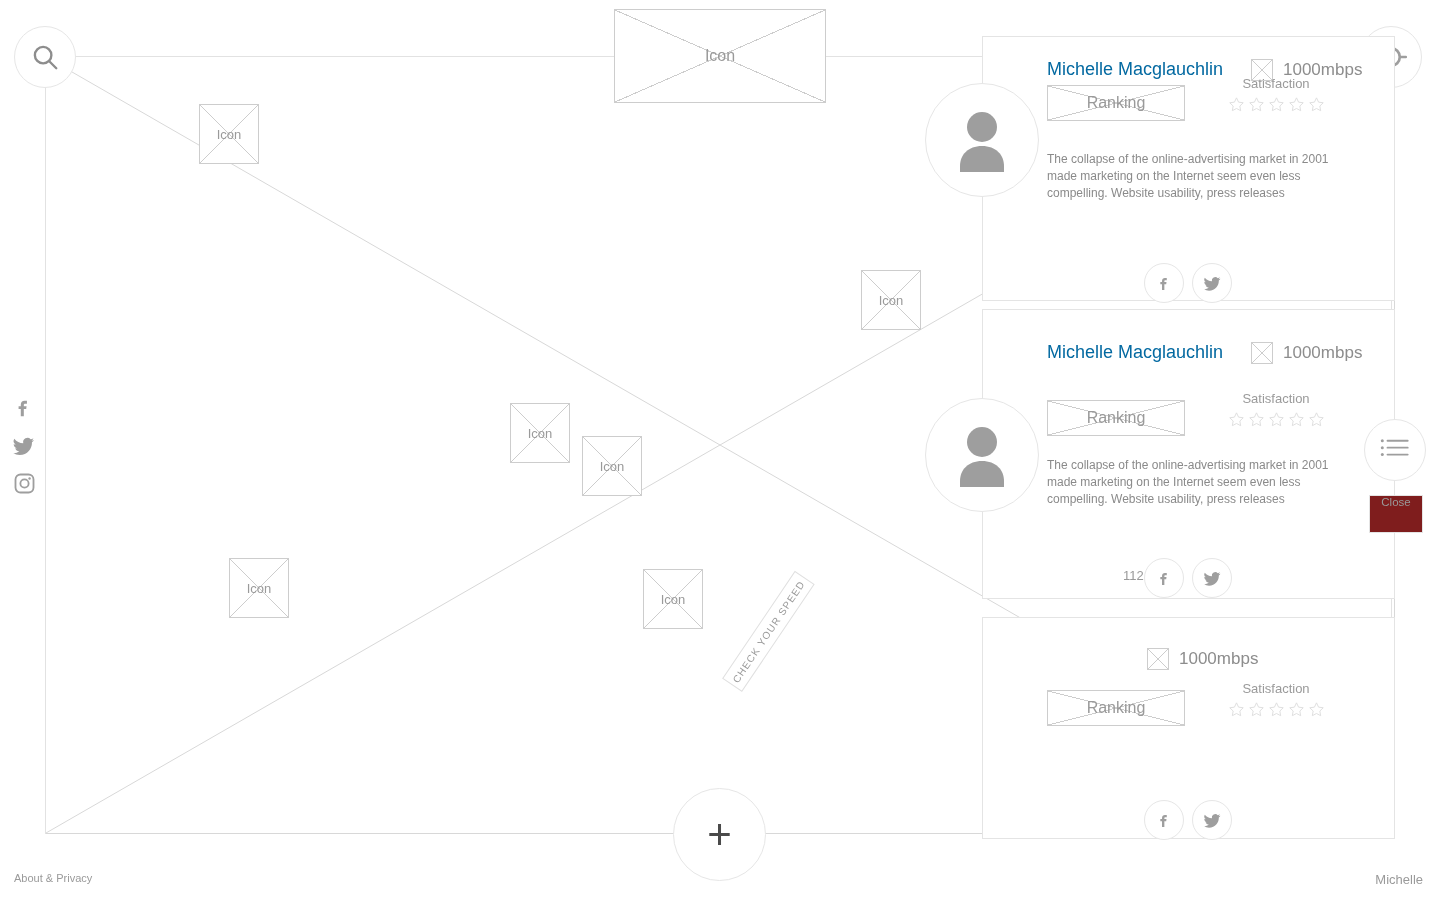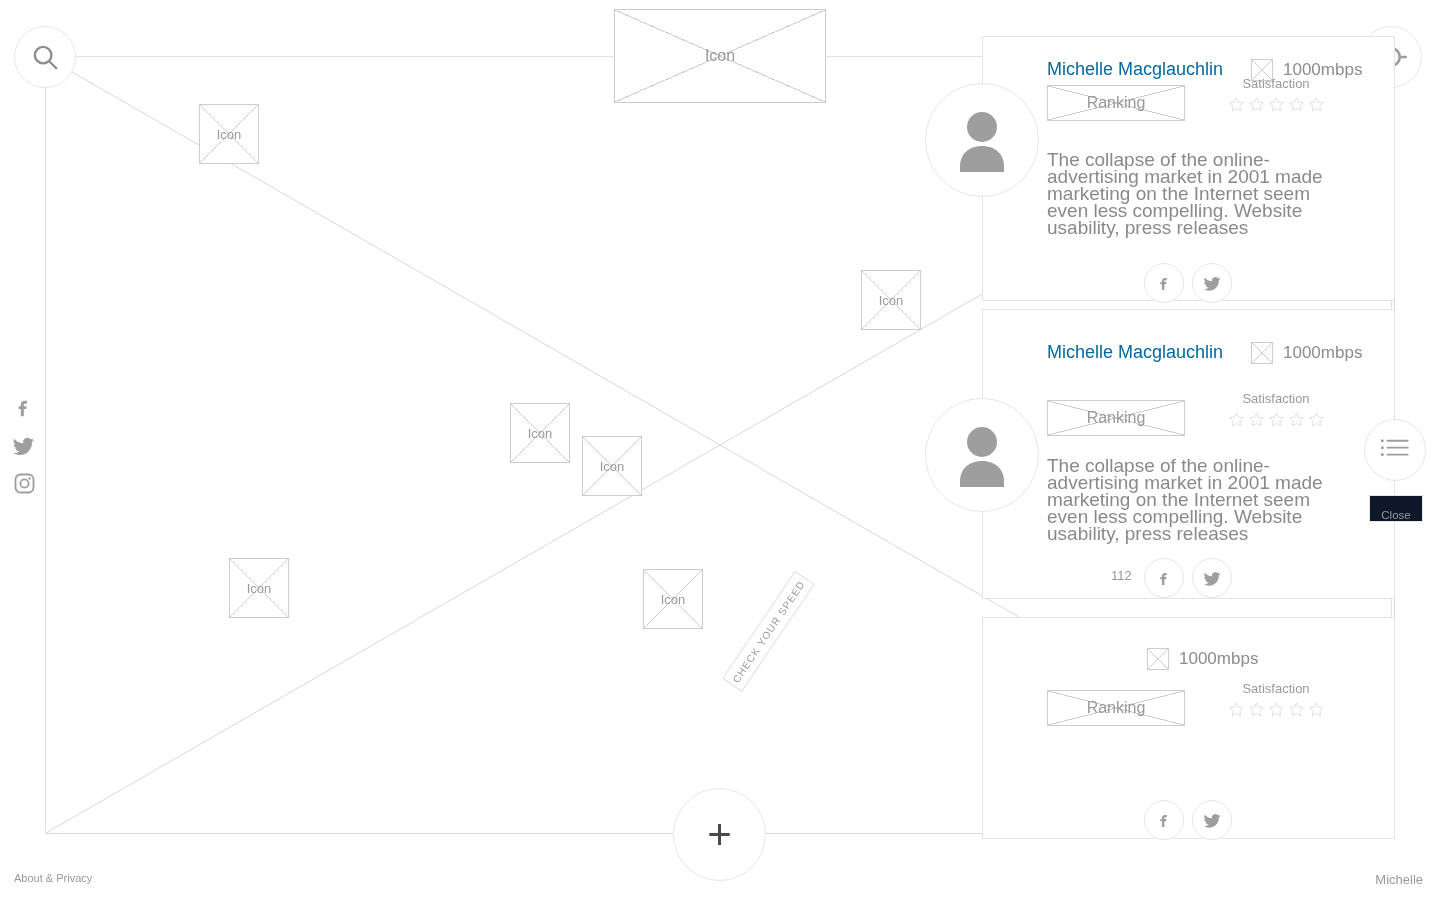--- a/index.html
+++ b/index.html
@@ -87,21 +87,21 @@
   .speed-label { font-size: 17px; color: #8d8d8d; }
   .ranking-ph {
     position: absolute; width: 138px; height: 36px; font-size: 16px;
   }
   .sat-block { position: absolute; text-align: center; }
   .sat-label { font-size: 13px; color: #9a9a9a; margin-bottom: 5px; }
   .stars { display: flex; gap: 3px; justify-content: center; }
   .stars svg { display: block; }
   .card-body {
     position: absolute; width: 307px;
-    font-size: 19px; line-height: 17px; color: #8a8a8a;
+    font-size: 12px; line-height: 17px; color: #8a8a8a;
   }
   .avatar {
     position: absolute; width: 114px; height: 114px; border-radius: 50%;
     background: #fff; border: 1px solid #e6e6e6;
     display: flex; align-items: center; justify-content: center;
     z-index: 5;
   }
   .card-social {
     position: absolute; display: flex; gap: 8px; z-index: 6;
   }
@@ -130,23 +130,23 @@
     border: 1px solid #e0e0e0; background: #fff;
     transform: rotate(-56deg); transform-origin: 0 100%;
     display: flex; align-items: center; justify-content: center;
     font-size: 10px; letter-spacing: 1.1px; color: #9a9a9a;
     z-index: 19; white-space: nowrap;
   }
 
   
   #close-btn {
     position: absolute; left: 1369px; top: 495px;
-    width: 54px; height: 27px;
-    border: 1px solid #e4e4e4; background: #0f172a;
-    display: flex; align-items: flex-end; justify-content: center;
+    width: 54px; height: 38px;
+    border: 1px solid #e4e4e4; background: #7f1d1d;
+    display: flex; align-items: flex-start; justify-content: center;
     font-size: 11.5px; color: #9a9a9a; z-index: 22;
   }
 
   
   #footer-left {
     position: absolute; left: 14px; top: 872px;
     font-size: 11px; color: #9a9a9a;
   }
   #footer-right {
     position: absolute; right: 17px; top: 872px;
@@ -312,21 +312,21 @@
             </svg>
           </div>
         </div>
         <div class="card-body" style="left:64px; top:147px">The collapse of the online-advertising market in 2001 made marketing on the Internet seem even less compelling. Website usability, press releases</div>
         <div class="avatar" style="left:-58px; top:88px">
           <svg width="80" height="80" viewBox="0 0 80 80">
             <circle cx="40" cy="27" r="15" fill="#9e9e9e"></circle>
             <path d="M40 46c-14 0-22 9-22 20v6h44v-6c0-11-8-20-22-20z" fill="#9e9e9e"></path>
           </svg>
         </div>
-        <div class="count-label" style="left:128px; top:258px">112</div>
+        <div class="count-label" style="left:140px; top:258px">112</div>
         <div class="card-social" style="left:161px; top:248px">
           <div class="soc-circle">
             <svg width="17" height="19" viewBox="0 0 24 24">
               <path fill="#9e9e9e" d="M15.2 4.2h-2.6c-2.5 0-4.1 1.7-4.1 4.3V10H6.1v3.1h2.4V21h3.3v-7.9h2.6l.4-3.1h-3V8.9c0-1 .3-1.6 1.6-1.6h1.8V4.2z"></path>
             </svg>
           </div>
           <div class="soc-circle">
             <svg width="19" height="19" viewBox="0 0 24 24">
               <path fill="#9e9e9e" d="M22 5.9c-.8.35-1.6.58-2.5.69.9-.54 1.58-1.39 1.9-2.41-.84.5-1.77.86-2.76 1.05a4.33 4.33 0 0 0-7.38 3.95A12.3 12.3 0 0 1 2.3 4.66a4.33 4.33 0 0 0 1.34 5.78c-.7-.02-1.37-.22-1.95-.54v.06a4.34 4.34 0 0 0 3.48 4.25c-.64.17-1.3.2-1.95.07a4.34 4.34 0 0 0 4.05 3.01A8.7 8.7 0 0 1 1 19.1a12.25 12.25 0 0 0 6.64 1.95c7.97 0 12.33-6.6 12.33-12.32l-.01-.56A8.8 8.8 0 0 0 22 5.9z"></path>
             </svg>

